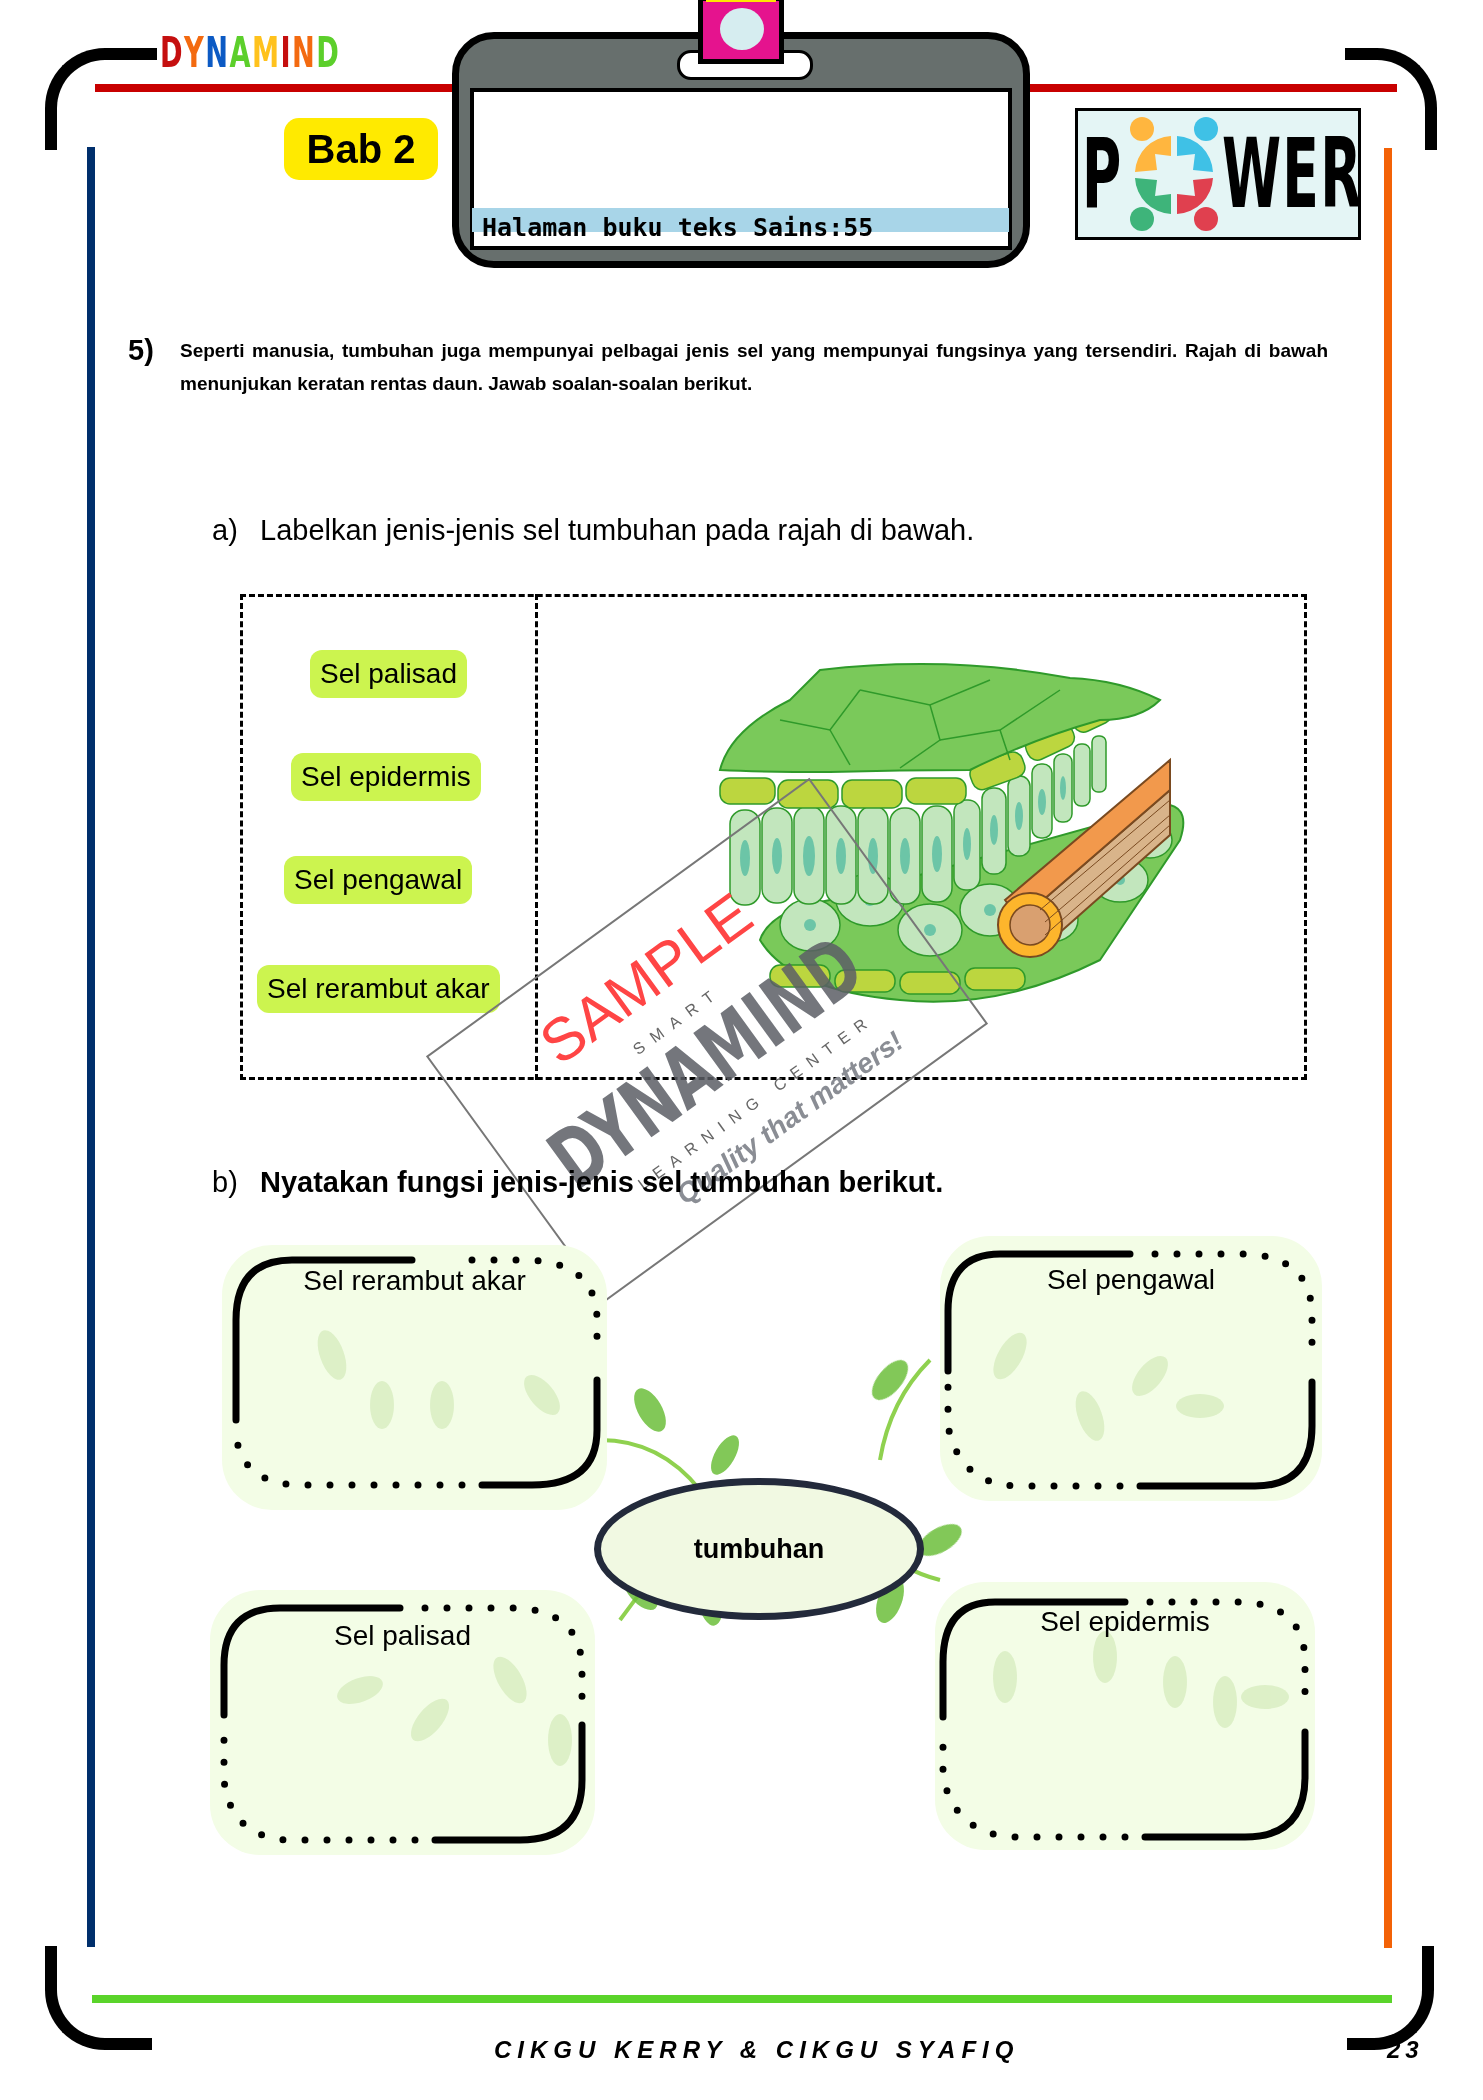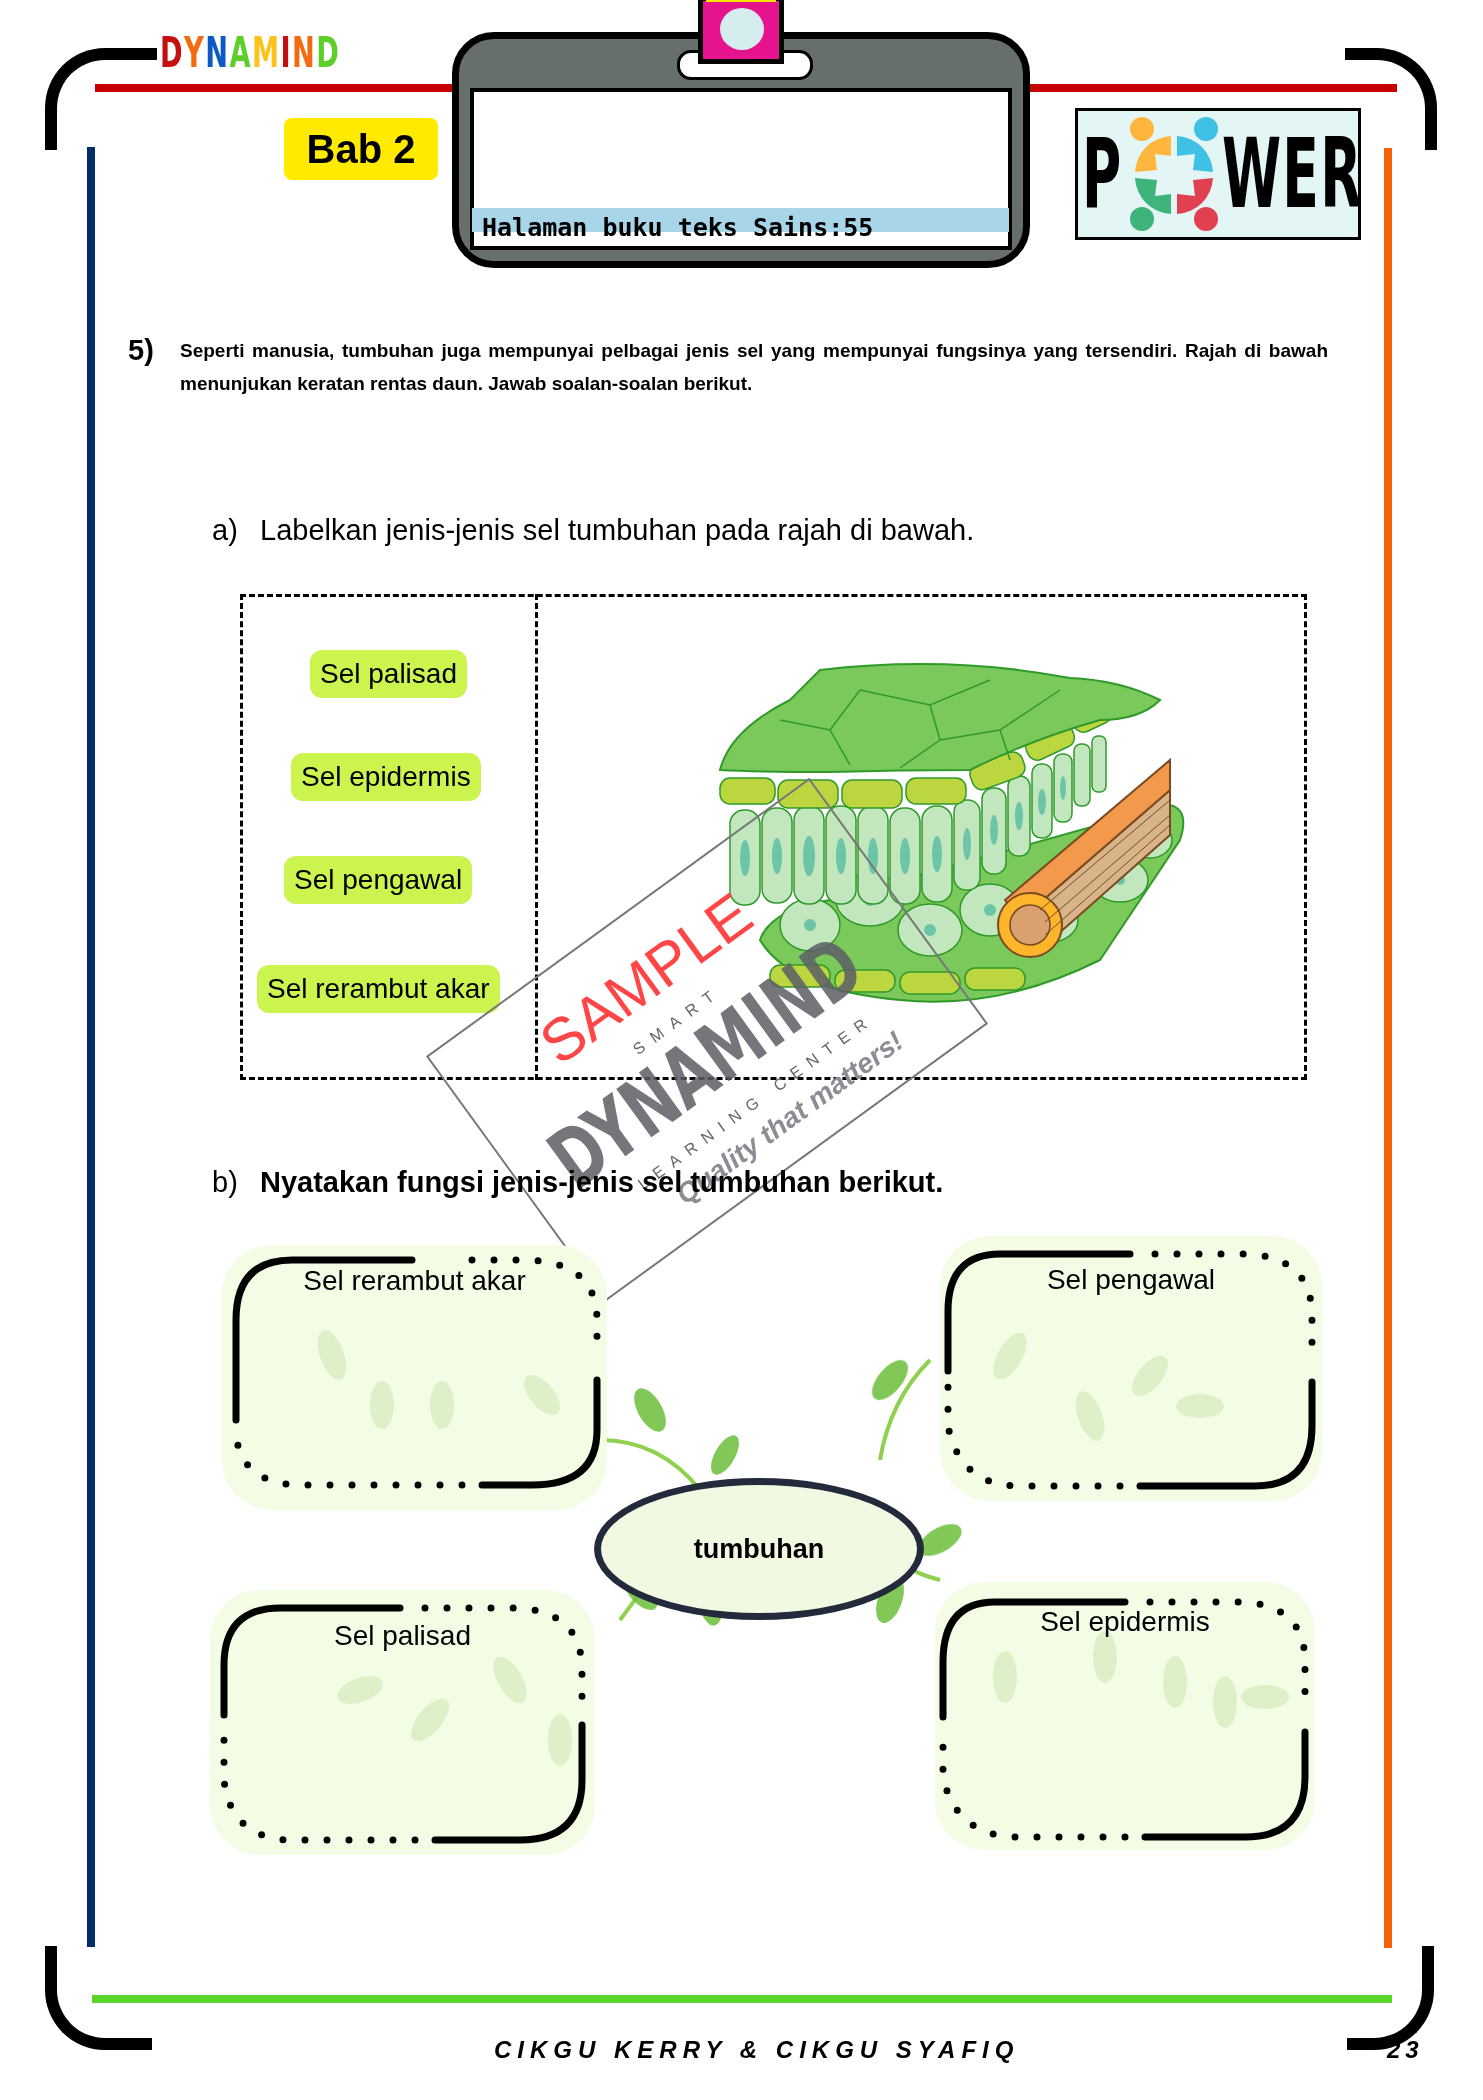--- a/index.html
+++ b/index.html
@@ -12,21 +12,21 @@
   .c-bl{left:45px;top:1946px;width:95px;height:92px;border-right:none;border-top:none;border-bottom-left-radius:60px;}
   .c-br{left:1347px;top:1946px;width:75px;height:92px;border-left:none;border-top:none;border-bottom-right-radius:60px;}
   .line-red{left:95px;top:84px;width:1302px;height:8px;background:#c80000;}
   .line-blue{left:87px;top:147px;width:8px;height:1800px;background:#002f6c;}
   .line-orange{left:1384px;top:148px;width:8px;height:1800px;background:#f36207;}
   .line-green{left:92px;top:1995px;width:1300px;height:8px;background:#5ad42a;}
 
   .brand{left:160px;top:28px;font-family:"DejaVu Sans Condensed","DejaVu Sans",sans-serif;font-weight:bold;font-size:42px;letter-spacing:2px;transform:scaleX(0.72);transform-origin:left top;}
   .brand span{display:inline-block;}
 
-  .bab{left:284px;top:118px;width:154px;height:62px;background:#ffea00;border-radius:8px;font-weight:bold;font-size:40px;display:flex;align-items:center;justify-content:center;font-family:"Liberation Sans",sans-serif;}
+  .bab{left:284px;top:118px;width:154px;height:62px;background:#ffea00;border-radius:15px;font-weight:bold;font-size:40px;display:flex;align-items:center;justify-content:center;font-family:"Liberation Sans",sans-serif;}
 
   
   .card{left:452px;top:32px;width:578px;height:236px;background:#676f6d;border:7px solid #000;border-radius:42px;box-sizing:border-box;}
   .slot{left:677px;top:50px;width:130px;height:24px;background:#fff;border:3px solid #000;border-radius:14px;}
   .clip{left:698px;top:-4px;width:86px;height:68px;background:#e5138e;border:5px solid #000;box-sizing:border-box;}
   .clip-hole{left:720px;top:8px;width:44px;height:42px;border-radius:50%;background:#d6edf0;}
   .clip-top{left:706px;top:-4px;width:70px;height:6px;background:#ffe600;}
   .card-win{left:470px;top:88px;width:542px;height:162px;background:#fff;border:4px solid #000;box-sizing:border-box;}
   .card-title{left:474px;top:98px;width:534px;text-align:center;font-family:"Liberation Sans",sans-serif;font-weight:bold;font-size:44px;line-height:50px;text-shadow:2px 2px 0 #888;}
   .card-sub{left:472px;top:208px;width:537px;height:24px;background:#a8d5e8;font-family:"DejaVu Sans Mono",monospace;font-weight:bold;font-size:25px;line-height:40px;padding-left:10px;box-sizing:border-box;}

